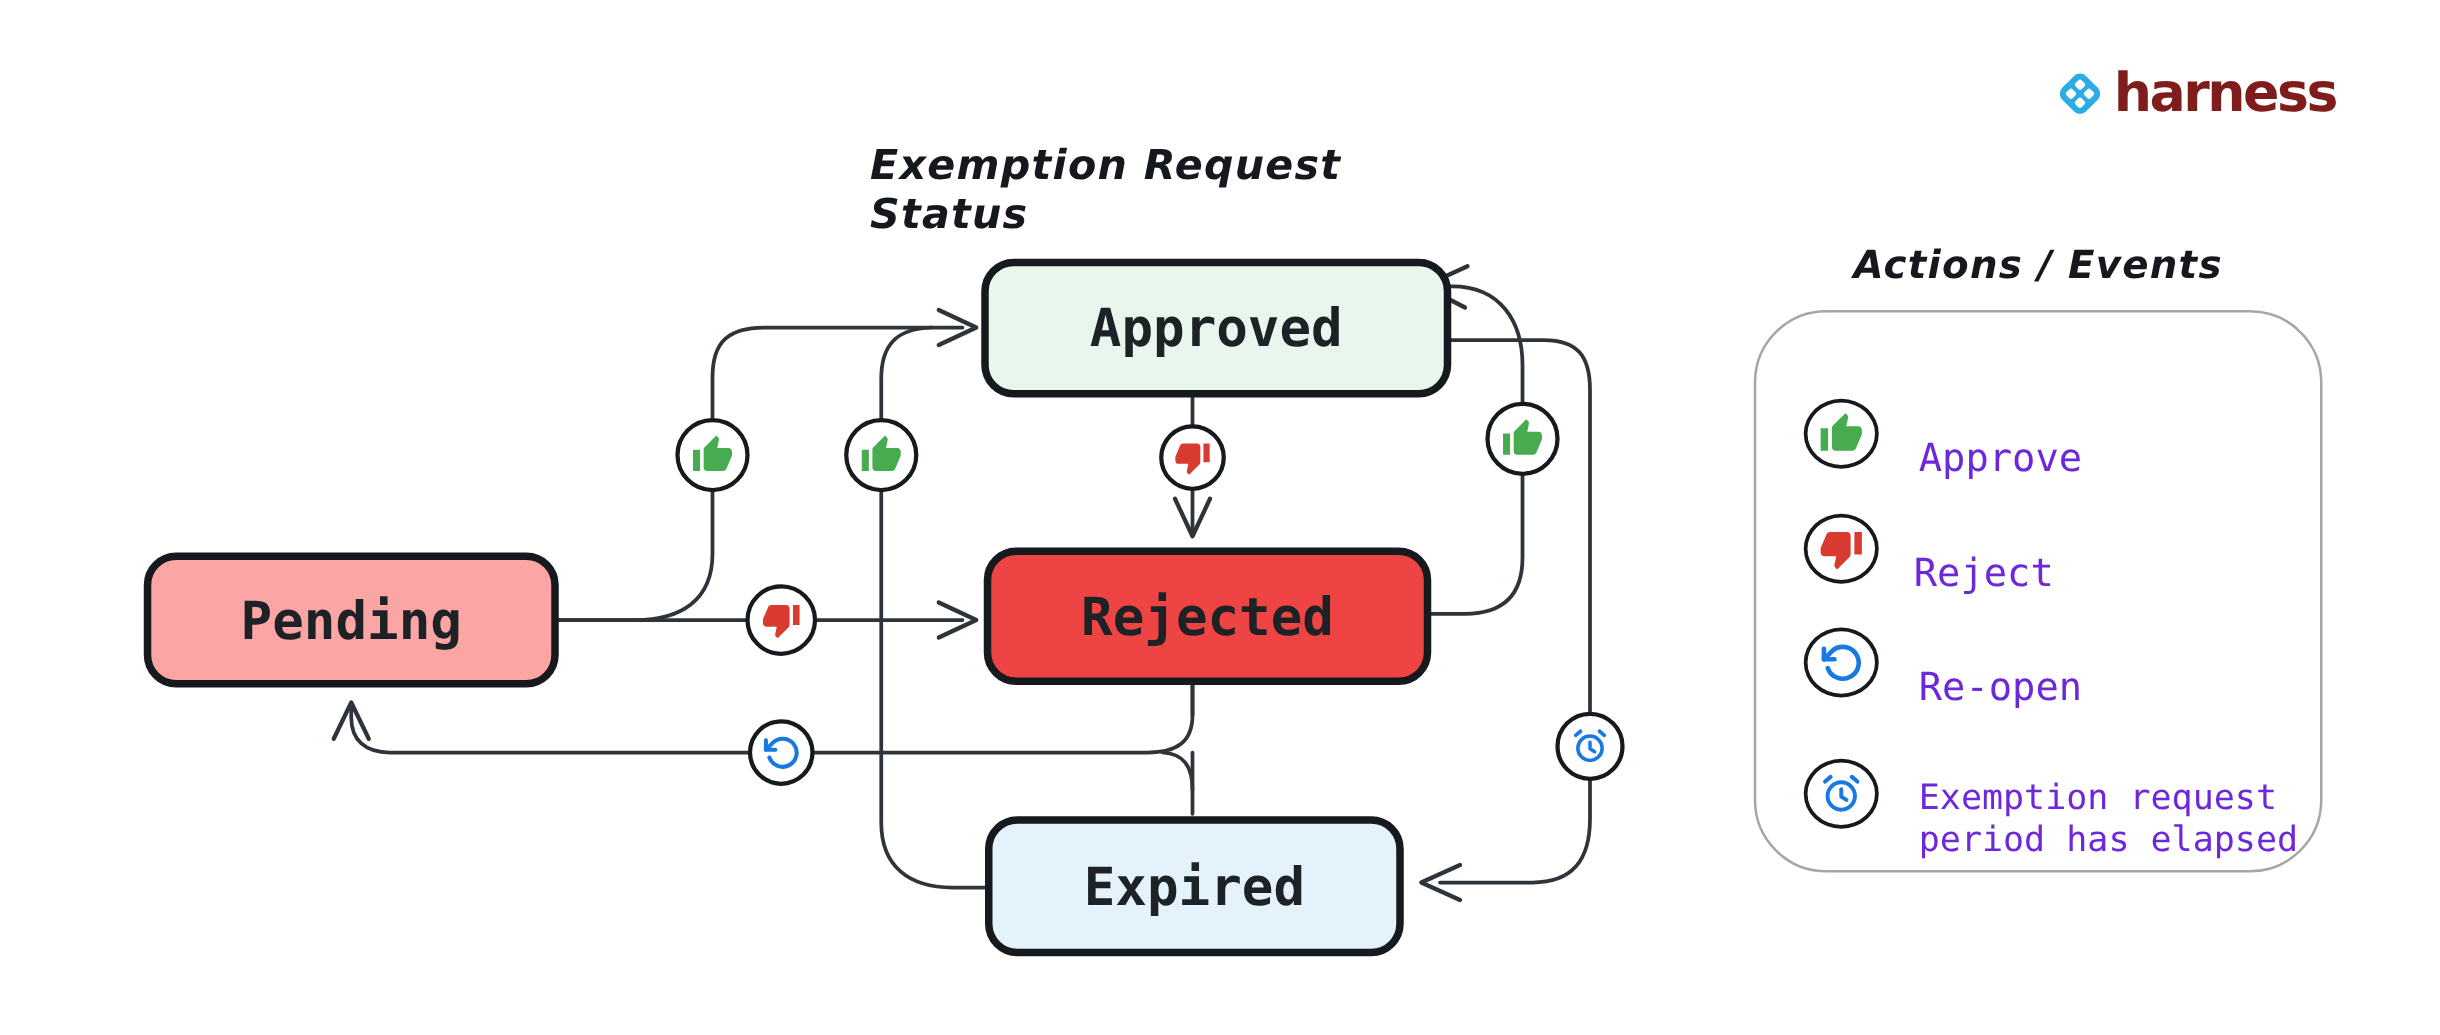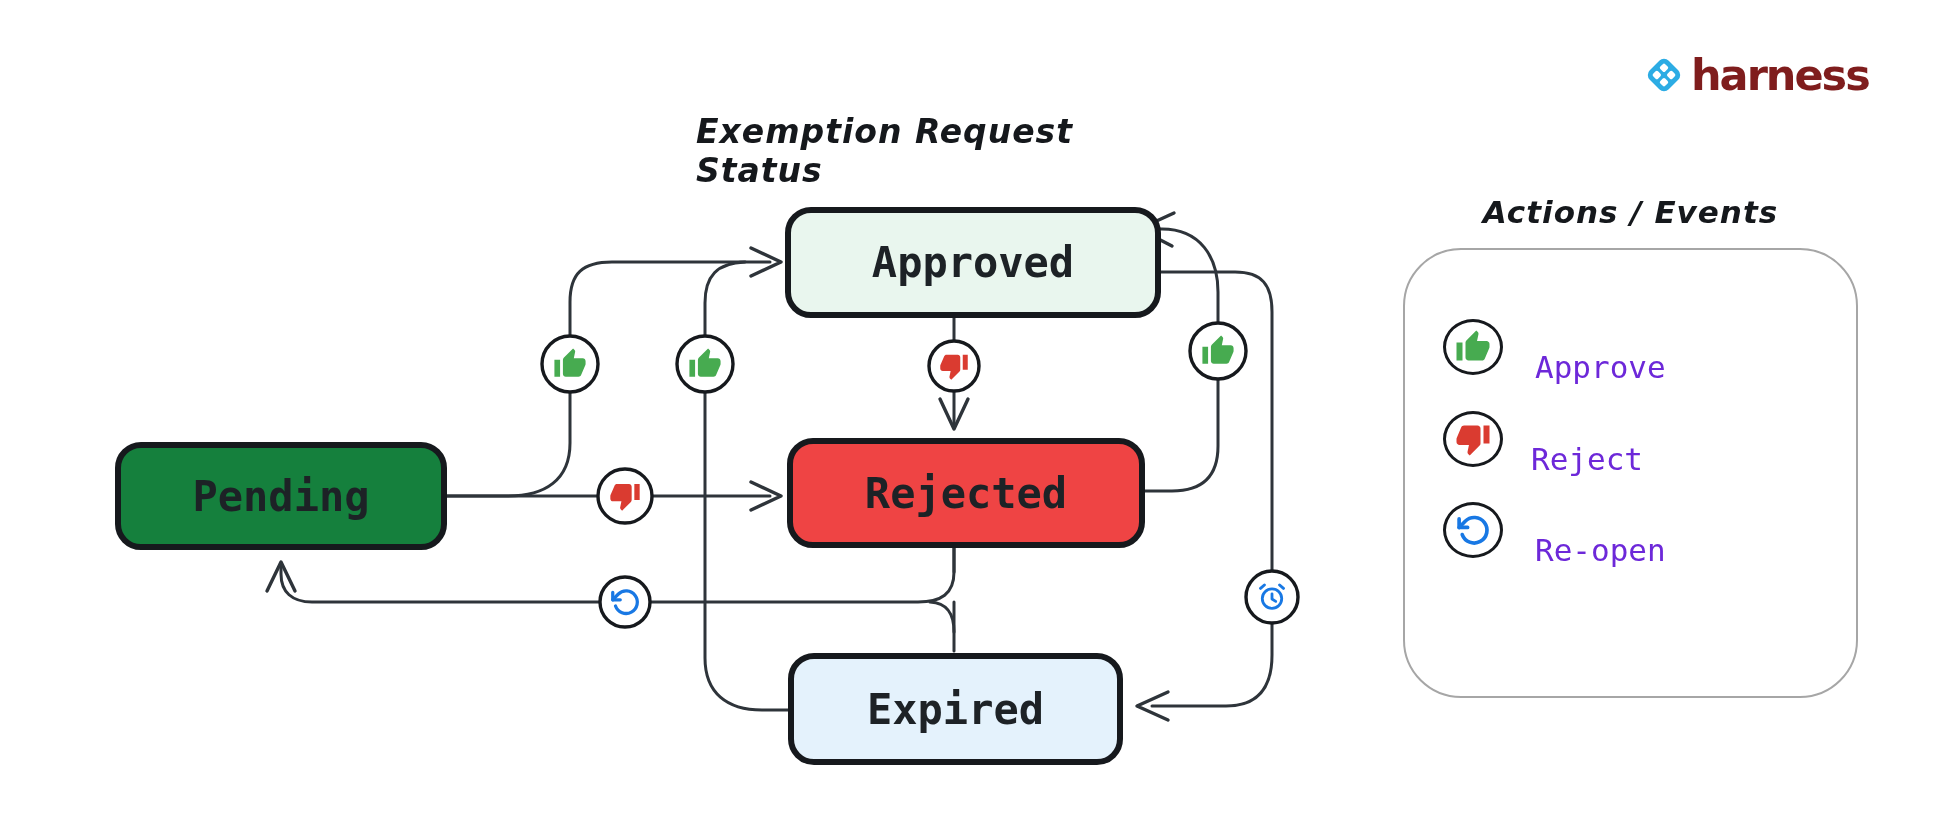--- a/index.html
+++ b/index.html
@@ -14,21 +14,21 @@
 
   
   .brand{position:absolute;left:1641px;top:52px;display:flex;align-items:center;gap:4px;}
   .brand-text{font-family:"DejaVu Sans","Liberation Sans",sans-serif;font-weight:700;
               font-size:43px;color:#7f1d1d;letter-spacing:-2px;line-height:1;}
 
   
   .state{position:absolute;display:flex;align-items:center;justify-content:center;
          border:6px solid #16191d;border-radius:26px;font-size:42px;font-weight:600;
          color:#1d2226;box-sizing:border-box;}
-  .state-pending {left:115px;top:442px;width:332px;height:108px;background:#15803d;}
+  .state-pending {left:115px;top:442px;width:332px;height:108px;background:#fca5a5;}
   .state-approved{left:785px;top:207px;width:376px;height:111px;background:#e9f6ee;}
   .state-rejected{left:787px;top:438px;width:358px;height:110px;background:#ef4444;text-align:right;}
   .state-expired {left:788px;top:653px;width:335px;height:112px;background:#e4f2fc;}
 
   
   .edges{position:absolute;left:0;top:0;}
   .edge{stroke:#2e343a;stroke-width:3;fill:none;stroke-linecap:round;stroke-linejoin:round;}
   .arrow{stroke:#2e343a;stroke-width:3.4;fill:none;stroke-linecap:round;stroke-linejoin:round;}
   .badge{fill:#ffffff;stroke:#16191d;stroke-width:3.4;}
 
@@ -172,15 +172,23 @@
       <span class="legend-label">Reject</span>
     </div>
     <div class="legend-row r3">
       <div class="legend-circle">
         <svg width="34" height="34" class="ic-blue">
             <use href="#i-reopen"></use>
           </svg>
       </div>
       <span class="legend-label">Re-open</span>
     </div>
+    <div class="legend-row r4">
+      <div class="legend-circle">
+        <svg width="36" height="36" class="ic-blue">
+            <use href="#i-alarm"></use>
+          </svg>
+      </div>
+      <span class="legend-label small">Exemption request period has elapsed</span>
+    </div>
   </div>
 
 </div>
 
 </body></html>

